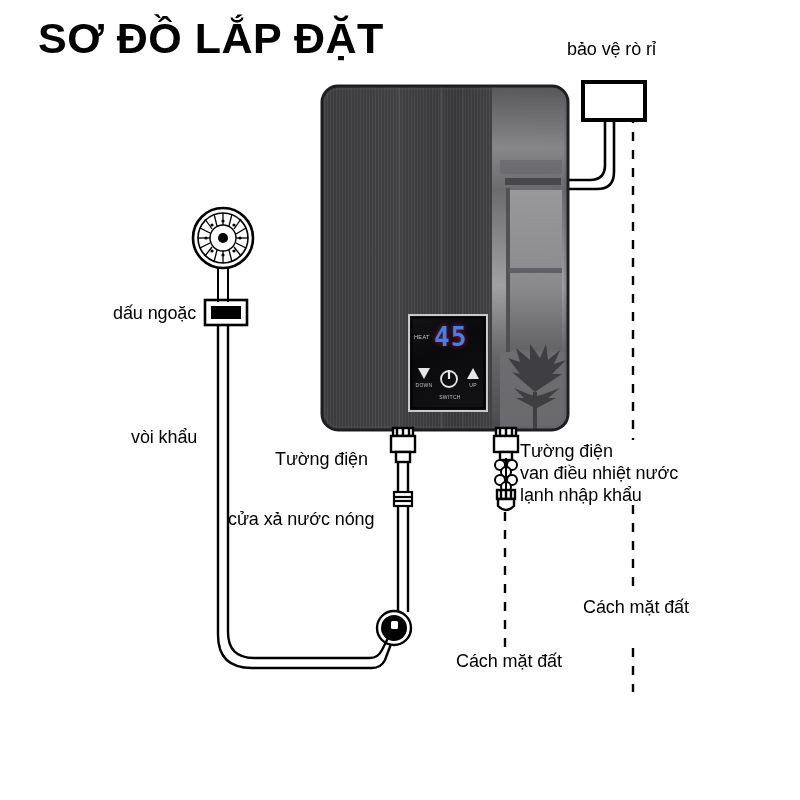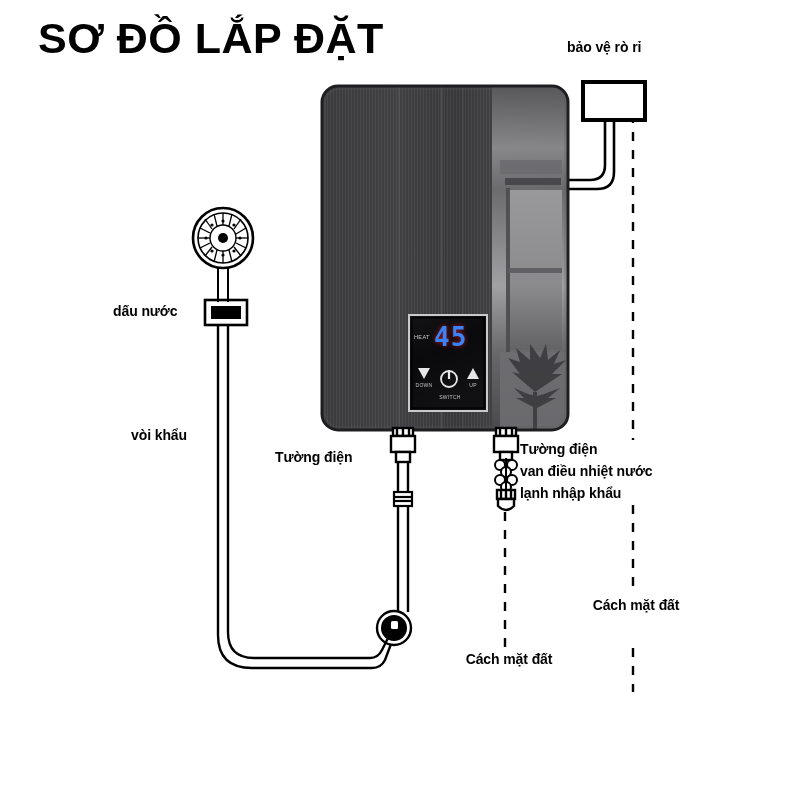--- a/index.html
+++ b/index.html
@@ -20,24 +20,24 @@
   #diagram-svg {
     position: absolute;
     left: 0;
     top: 0;
     width: 800px;
     height: 800px;
   }
   .lbl {
     position: absolute;
     color: #000000;
-    font-size: 14px;
+    font-size: 18px;
     line-height: 1.32;
     white-space: pre;
-    font-weight: 700;
+    font-weight: 400;
     letter-spacing: -0.1px;
   }
   #page-title {
     position: absolute;
     left: 38px;
     top: 14px;
     font-size: 43px;
     font-weight: bold;
     letter-spacing: 0.5px;
     color: #000000;
@@ -319,26 +319,27 @@
       <line x1="501" y1="490" x2="501" y2="499"></line>
       <line x1="506" y1="490" x2="506" y2="499"></line>
       <line x1="511" y1="490" x2="511" y2="499"></line>
       <path d="M 498 499 L 514 499 L 514 506 Q 506 514 498 506 Z"></path>
     </g>
   </svg>
 
   <div class="lbl" style="left:567px;top:38px;">bảo vệ rò rỉ</div>
 
 
-  <div class="lbl" style="left:113px;top:302px;">dấu nước</div>
+  <div class="lbl" style="left:113px;top:302px;">dấu ngoặc</div>
 
   <div class="lbl" style="left:131px;top:426px;">vòi khẩu</div>
 
   <div class="lbl" style="left:275px;top:448px;">Tường điện</div>
 
+  <div class="lbl" style="left:228px;top:508px;">cửa xả nước nóng</div>
 
   <div class="lbl" style="left:520px;top:440px;">Tường điện</div>
   <div class="lbl" style="left:520px;top:484px;">lạnh nhập khẩu</div>
   <div class="lbl" style="left:520px;top:462px;">van điều nhiệt nước</div>
 
   <div class="lbl lbl-center" style="left:429px;top:650px;width:160px;">Cách mặt đất</div>
 
   <div class="lbl lbl-center" style="left:556px;top:596px;width:160px;">Cách mặt đất</div>
 
 </div>

